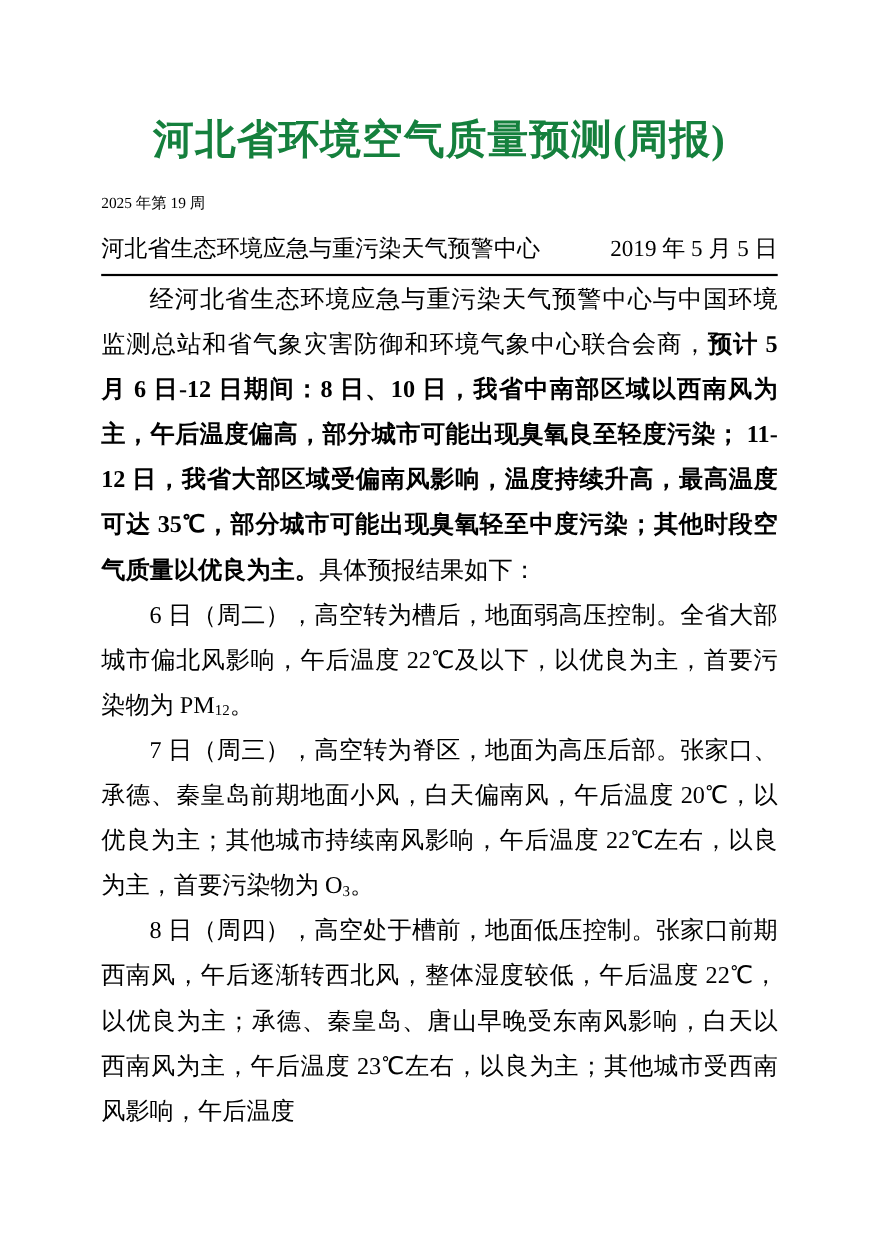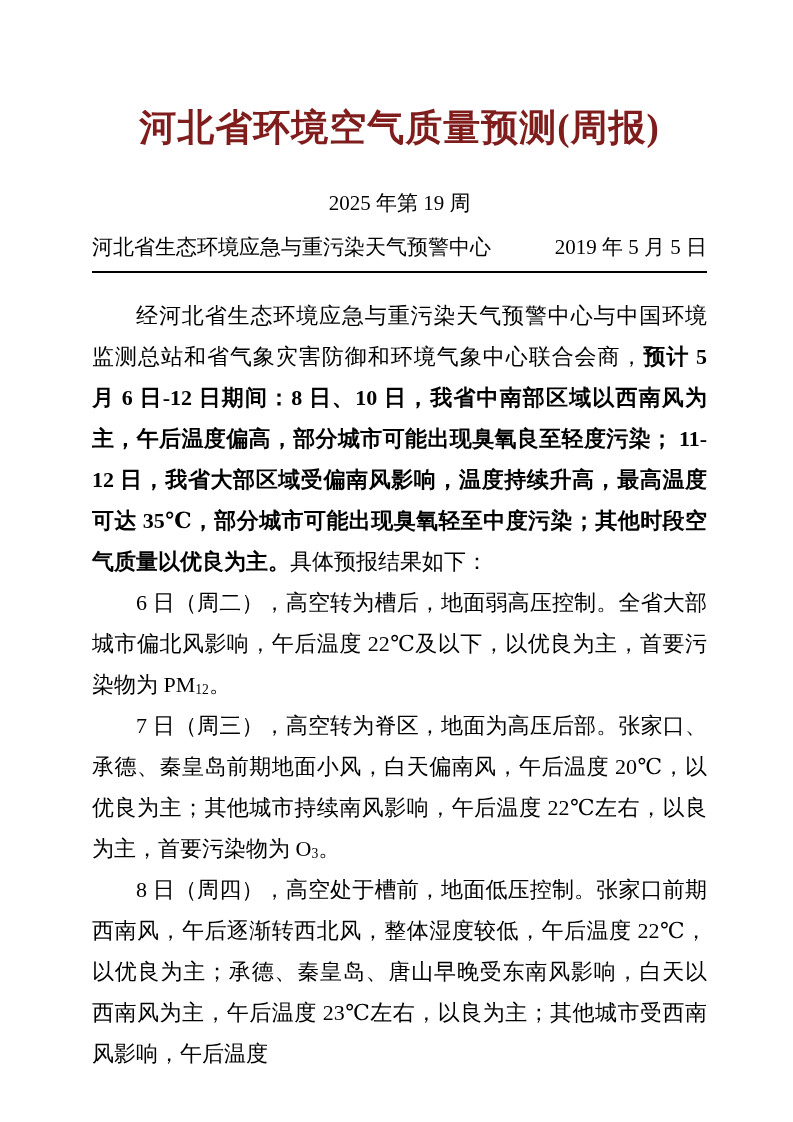--- a/index.html
+++ b/index.html
@@ -18,60 +18,59 @@
   .title {
     margin: 0;
     text-align: center;
     font-size: 37px;
     line-height: 1.3;
     font-weight: bold;
     letter-spacing: 1px;
     white-space: nowrap;
   }
   .subtitle {
-    text-align: center;
-    font-size: 21px;
-    margin-top: 39px;
+    font-size: 14px;
+    margin-top: 26px;
     line-height: 1.2;
   }
   .byline {
     display: flex;
     justify-content: space-between;
     align-items: center;
     font-size: 21px;
     margin-top: 18px;
     line-height: 1.3;
   }
   .rule {
     border: none;
     border-bottom: 2.5px solid #000000;
     margin: 9px 0 0 0;
   }
   .doc-body {
-    margin-top: 22px;
     font-size: 22px;
     line-height: 41px;
     text-align: justify;
+    font-family: Liberation Serif, serif;
   }
   .para {
     margin: 0;
     text-indent: 2em;
   }
   .bold { font-weight: bold; }
   sub {
     font-size: 0.62em;
     line-height: 0;
     vertical-align: -0.18em;
   }
 </style>
 </head>
 <body>
 
 <div class="page">
-  <h1 class="title" style="color: #7f1d1d;">河北省环境空气质量预测(周报)</h1>
+  <h1 class="title" style="color: #15803d;">河北省环境空气质量预测(周报)</h1>
 
   <div class="subtitle">2025 年第 19 周</div>
 
   <div class="byline">
     <span>河北省生态环境应急与重污染天气预警中心</span>
     <span>2019 年 5 月 5 日</span>
   </div>
 
   <hr class="rule">
 

